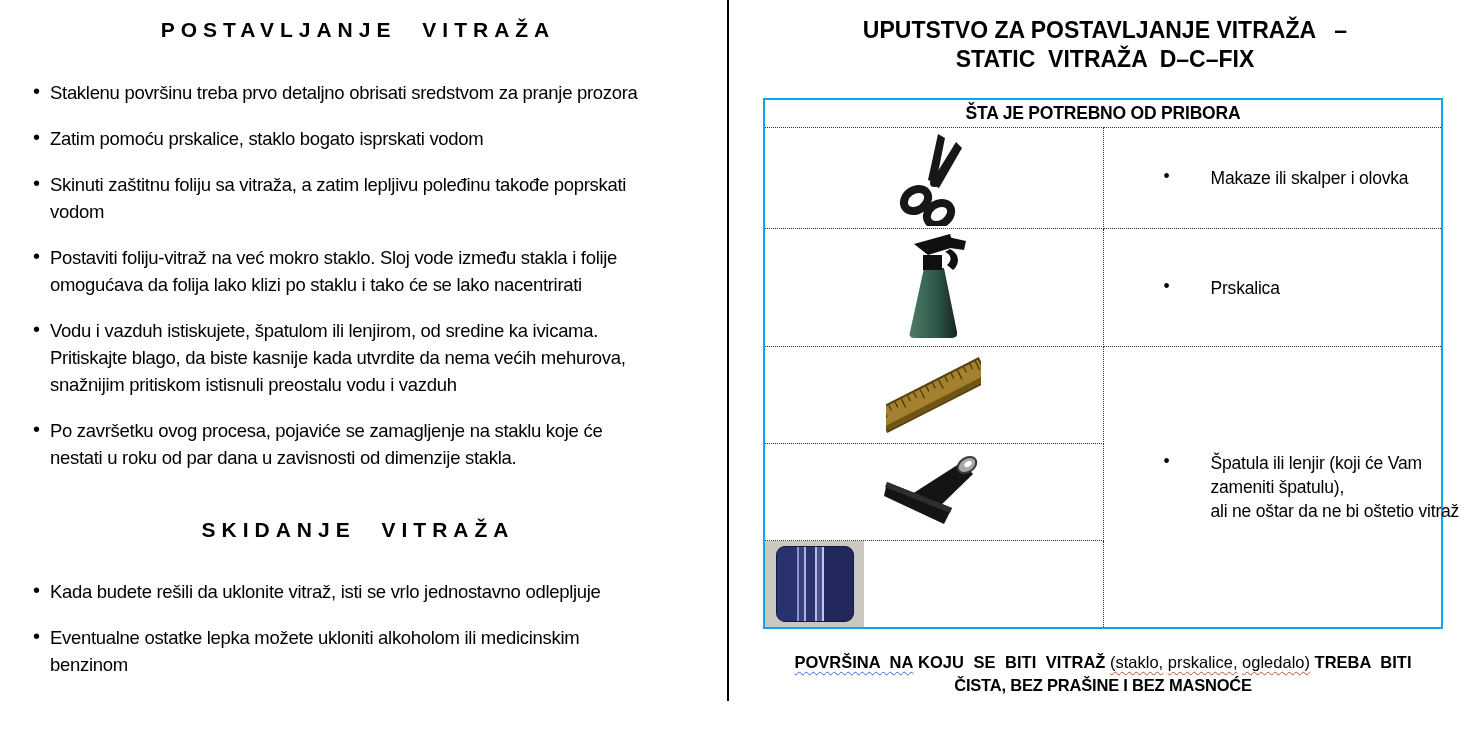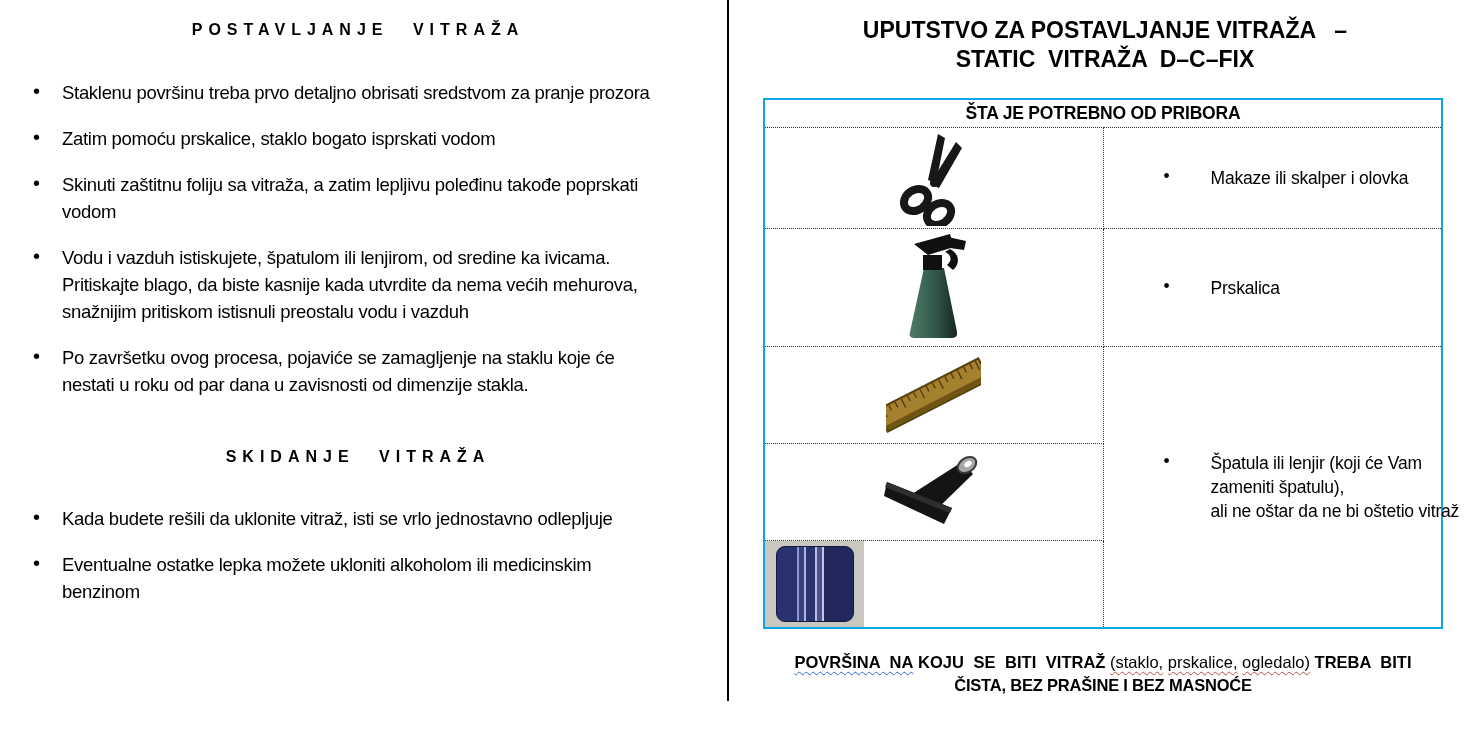--- a/index.html
+++ b/index.html
@@ -3,35 +3,35 @@
 <meta charset="utf-8">
 <style>
   html,body{margin:0;padding:0;background:#fff;}
   .page{
     position:relative;width:1471px;height:743px;background:#ffffff;overflow:hidden;
     font-family:"Liberation Sans","DejaVu Sans",sans-serif;color:#000;
   }
   
   .col-left{position:absolute;left:0;top:0;width:716px;}
   .lhead{
-    font-weight:bold;font-size:16px;line-height:25px;text-align:center;
+    font-weight:bold;font-size:21px;line-height:25px;text-align:center;
     letter-spacing:6px;word-spacing:14px;margin:0;
   }
   .lhead.first{margin-top:17px;margin-bottom:37px;}
   .lhead.second{margin-top:46px;margin-bottom:36px;}
   ul.blist{list-style:none;margin:0;padding:0 0 0 33px;}
   ul.blist li{
     position:relative;padding-left:17px;margin-top:19px;
     font-size:18.5px;line-height:27px;letter-spacing:-0.3px;width:672px;
   }
   ul.blist li:first-child{margin-top:0;}
   ul.blist li::before{
     content:"\2022";position:absolute;left:0;top:-1px;font-size:20px;
   }
-  .ltext{display:inline-block;white-space:pre-line;vertical-align:top;margin-left:12px;}
+  .ltext{display:inline-block;white-space:pre-line;vertical-align:top;}
   
   .vdivider{position:absolute;left:727px;top:0;width:2px;height:701px;background:#000;}
   
   .col-right{position:absolute;left:755px;top:0;width:700px;}
   .rtitle{margin:16px 0 0 0;text-align:center;font-weight:bold;font-size:23px;line-height:29px;}
   .rtitle .tline{display:block;white-space:pre;}
   
   table.tools{
     border-collapse:collapse;margin:24px 0 0 8px;width:680px;table-layout:fixed;
     border:2px solid #0ea5e9;
@@ -88,20 +88,22 @@
 
 <div class="page">
 
   <div class="col-left">
     <h1 class="lhead first">POSTAVLJANJE VITRAŽA</h1>
     <ul class="blist">
       <li><span class="ltext">Staklenu površinu treba prvo detaljno obrisati sredstvom za pranje prozora</span></li>
       <li><span class="ltext">Zatim pomoću prskalice, staklo bogato isprskati vodom</span></li>
       <li><span class="ltext">Skinuti zaštitnu foliju sa vitraža, a zatim lepljivu poleđinu takođe poprskati
 vodom</span></li>
+      <li><span class="ltext">Postaviti foliju-vitraž na već mokro staklo. Sloj vode između stakla i folije
+omogućava da folija lako klizi po staklu i tako će se lako nacentrirati</span></li>
       <li><span class="ltext">Vodu i vazduh istiskujete, špatulom ili lenjirom, od sredine ka ivicama.
 Pritiskajte blago, da biste kasnije kada utvrdite da nema većih mehurova,
 snažnijim pritiskom istisnuli preostalu vodu i vazduh</span></li>
       <li><span class="ltext">Po završetku ovog procesa, pojaviće se zamagljenje na staklu koje će
 nestati u roku od par dana u zavisnosti od dimenzije stakla.</span></li>
     </ul>
     <h1 class="lhead second">SKIDANJE VITRAŽA</h1>
     <ul class="blist">
       <li><span class="ltext">Kada budete rešili da uklonite vitraž, isti se vrlo jednostavno odlepljuje</span></li>
       <li><span class="ltext">Eventualne ostatke lepka možete ukloniti alkoholom ili medicinskim

